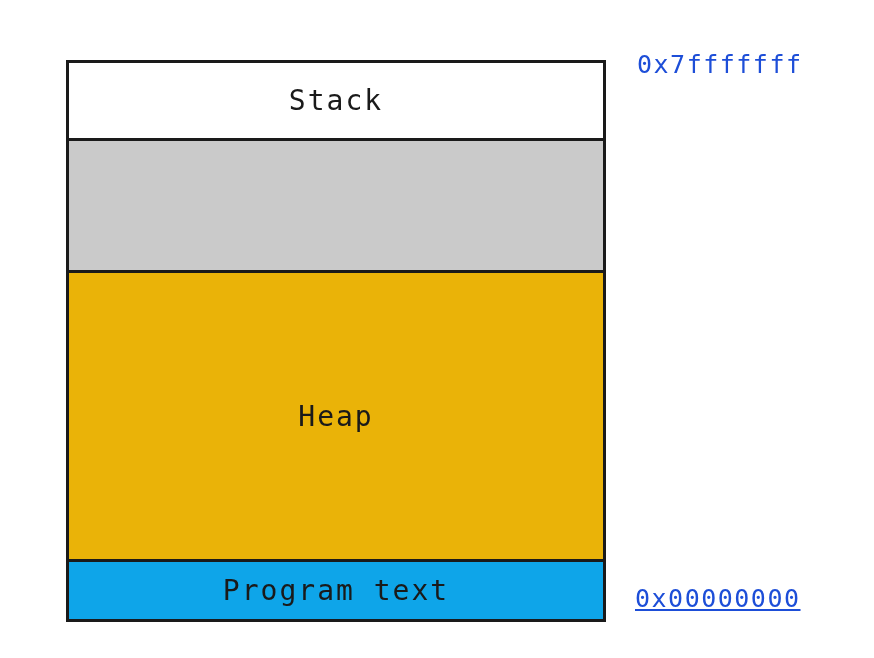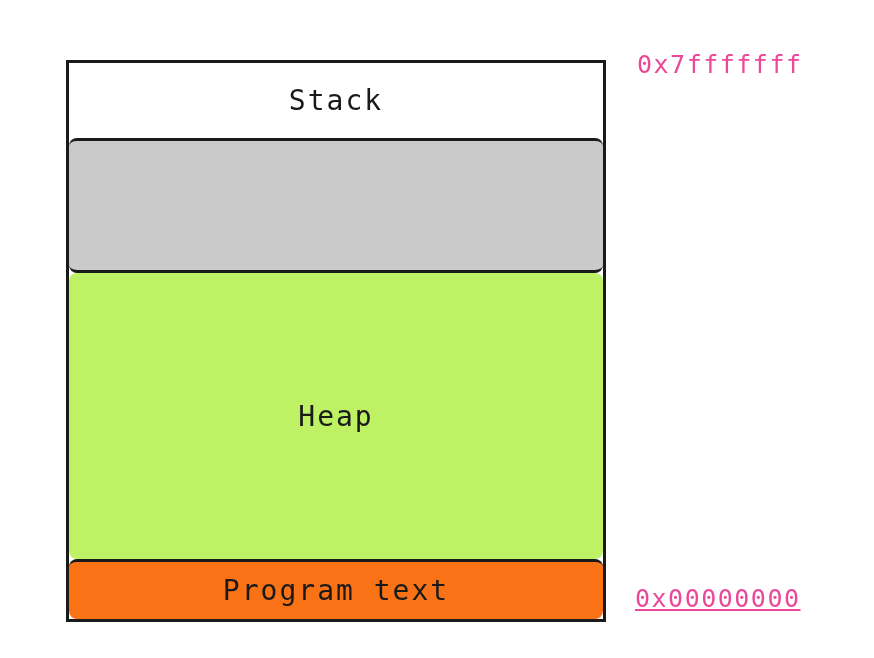--- a/index.html
+++ b/index.html
@@ -33,47 +33,46 @@
     flex-direction: column;
   }
   .section {
     box-sizing: border-box;
     display: flex;
     align-items: center;
     justify-content: center;
     font-size: 28px;
     letter-spacing: 2px;
     color: #1a1a1a;
-    border-radius: 8px;
   }
   .section-stack {
     height: 75px;
     background: #ffffff;
   }
   .section-gap {
     height: 136px;
     background: #cacaca;
     border-top: 3px solid #1a1a1a;
     border-bottom: 3px solid #1a1a1a;
   }
   .section-heap {
     height: 288px;
-    background: #bef264;
+    background: #eab308;
     flex: 1 1 auto;
   }
   .section-program {
     height: 60px;
-    background: #f97316;
+    background: #0ea5e9;
     border-top: 3px solid #1a1a1a;
   }
   .addr {
     position: absolute;
     font-size: 25px;
     letter-spacing: 1.5px;
-    color: #ec4899;
+    color: #1d4ed8;
     white-space: nowrap;
   }
   .addr-top {
     left: 637px;
     top: 50px;
   }
   .addr-bottom {
     left: 635px;
     top: 584px;
     text-decoration: underline;

